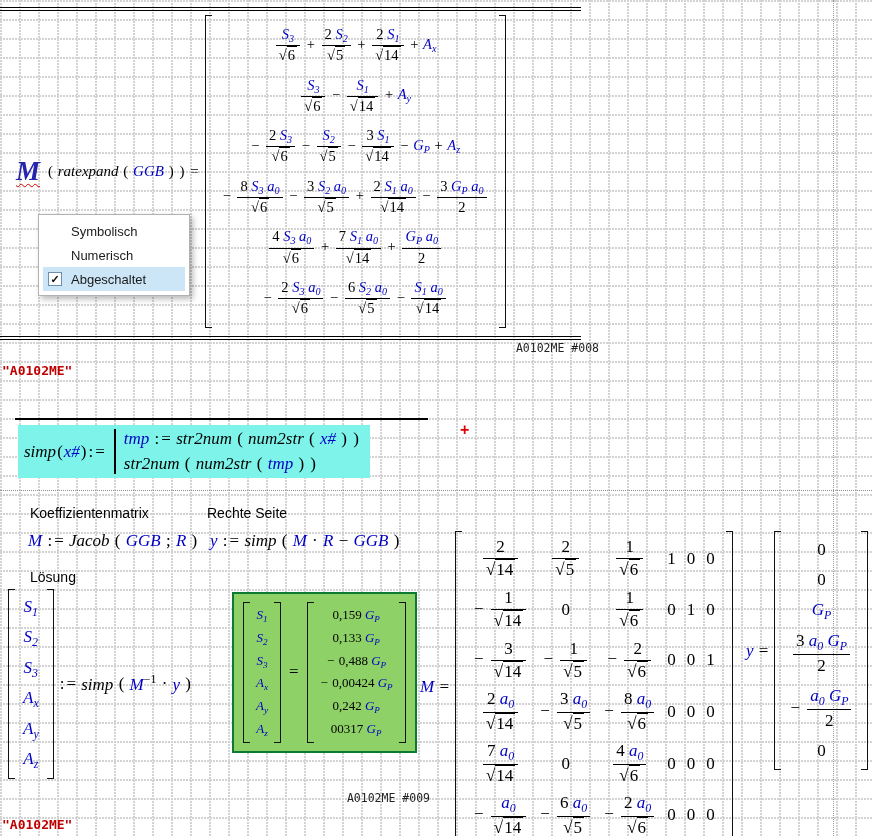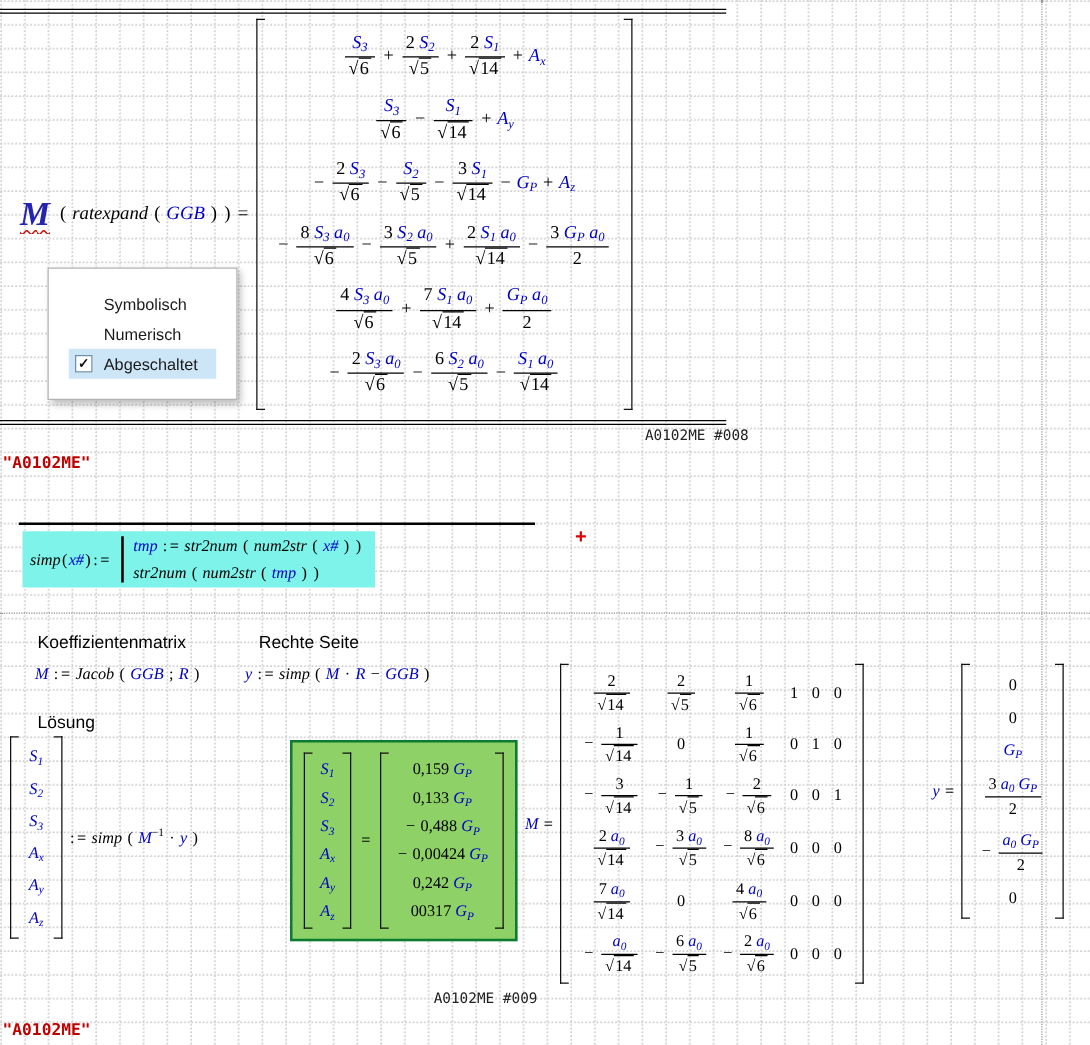--- a/index.html
+++ b/index.html
@@ -10,21 +10,21 @@
       radial-gradient(circle at 1px 1px, #d2d2d2 0.7px, transparent 0.95px);
     background-size: 3px 19px, 19px 3px;
     font-family:"Liberation Sans",sans-serif;}
   .abs{position:absolute}
   .hline{height:4px;border-top:1.5px solid #000;border-bottom:1.5px solid #000}
   .hline2{height:2px;background:#000}
   .dottedh{height:0;border-top:1px dotted #8f8f8f}
   .dottedv{width:0;border-left:1px dotted #9a9a9a}
 
   
-  .math{font-family:"Liberation Serif",serif;font-size:13px;color:#000;white-space:nowrap}
+  .math{font-family:"Liberation Serif",serif;font-size:17px;color:#000;white-space:nowrap}
   .math .v{color:#0000c4;font-style:italic}
   .math .fnm{color:#000;font-style:italic}
   .math .nb,.math .op{color:#000}
   .math .op{padding:0 1px}
   .math sub{font-size:0.7em;vertical-align:-0.3em;line-height:1}
   .math .spx{font-size:0.7em;vertical-align:0.55em;line-height:1}
   .sq{white-space:nowrap}
   .sqv{border-top:1px solid #000;padding:0 2px 0 1px}
   .frac{display:inline-flex;flex-direction:column;align-items:center;vertical-align:middle;margin:0 2px;text-align:center}
   .fnu,.fde{padding:0 3px;line-height:1.2}
@@ -42,21 +42,21 @@
   .mres .mtbl{border-spacing:6px 6px}
   .mres{font-size:13px}
   .mM .mtbl{border-spacing:11px 7px}
   .mY .mtbl{border-spacing:8px 10px}
   .eqrow{display:flex;align-items:center;gap:5px}
   .lhs1{font-size:15px}
   .fancym{font-family:"Liberation Serif",serif;font-size:27px;line-height:1;font-weight:bold;font-style:italic;color:#2424ae;
     text-decoration:underline wavy #d40000 1px;text-underline-offset:3px;margin-right:2px}
 
   
-  .menu{width:152px;background:#fff;border:1px solid #b2b2b2;box-shadow:3px 3px 6px rgba(0,0,0,.28);padding:16px;z-index:20;font-size:13px;color:#1a1a1a}
+  .menu{width:152px;background:#fff;border:1px solid #b2b2b2;box-shadow:3px 3px 6px rgba(0,0,0,.28);padding:4px;z-index:20;font-size:13px;color:#1a1a1a}
   .menu-item{display:flex;align-items:center;height:24px;padding:0 8px 0 3px;gap:7px}
   .menu-item.selected{background:#cde6f7}
   .mi-icon{width:18px;height:18px;flex:0 0 18px;display:flex;align-items:center;justify-content:center}
   .checkbox{width:14px;height:14px;border:1px solid #6f8fae;background:#fff;display:flex;align-items:center;justify-content:center;font-size:11px;font-weight:bold;color:#111;line-height:1}
 
   .tag{font-family:"DejaVu Sans Mono",monospace;font-size:11.5px;color:#222;text-align:right}
   .redstr{font-family:"DejaVu Sans Mono",monospace;font-size:13px;font-weight:700;color:#c00000}
   .redplus{color:#e00000;font-size:16px;font-weight:700;line-height:1}
   .label{font-size:14px;color:#000}
 
@@ -219,21 +219,21 @@
 
   <div class="redplus abs" style="left:460px;top:422px">+</div>
 
   <div class="dottedh abs" style="left:0;top:490px;width:872px"></div>
   <div class="dottedv abs" style="left:833px;top:0;height:836px"></div>
 
   <div class="label abs" style="left:30px;top:505px">Koeffizientenmatrix</div>
   <div class="label abs" style="left:207px;top:505px">Rechte Seite</div>
 
   <div class="math abs" style="left:28px;top:531px"><span class="v">M</span> <span class="op">:</span><span class="op">=</span> <span class="fnm">Jacob</span> <span class="op">(</span> <span class="v">GGB</span> <span class="op">;</span> <span class="v">R</span> <span class="op">)</span></div>
-  <div class="math abs" style="left:196px;top:531px"><span class="v">y</span> <span class="op">:</span><span class="op">=</span> <span class="fnm">simp</span> <span class="op">(</span> <span class="v">M</span> <span class="op">·</span> <span class="v">R</span> <span class="op">−</span> <span class="v">GGB</span> <span class="op">)</span></div>
+  <div class="math abs" style="left:210px;top:531px"><span class="v">y</span> <span class="op">:</span><span class="op">=</span> <span class="fnm">simp</span> <span class="op">(</span> <span class="v">M</span> <span class="op">·</span> <span class="v">R</span> <span class="op">−</span> <span class="v">GGB</span> <span class="op">)</span></div>
 
   <div class="label abs" style="left:30px;top:569px">Lösung</div>
 
   <div class="abs eqrow" style="left:8px;top:588px">
     <span class="math mvec"><span class="mat">
           <span class="br brl"></span>
           <span class="mtbl">
             <span class="mtr">
               <span class="mtd"><span class="v">S<sub>1</sub></span></span>
             </span>

